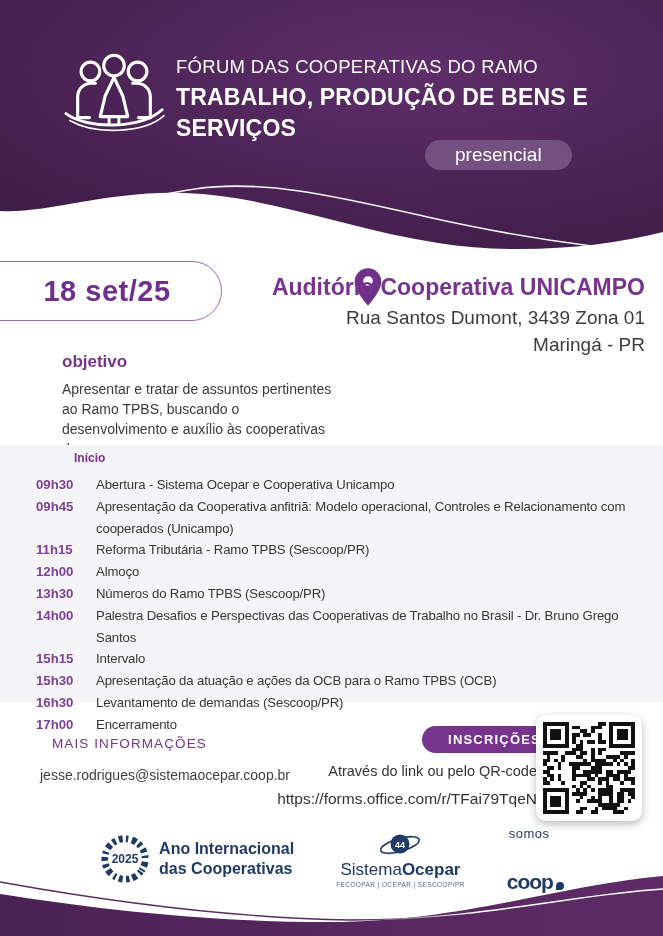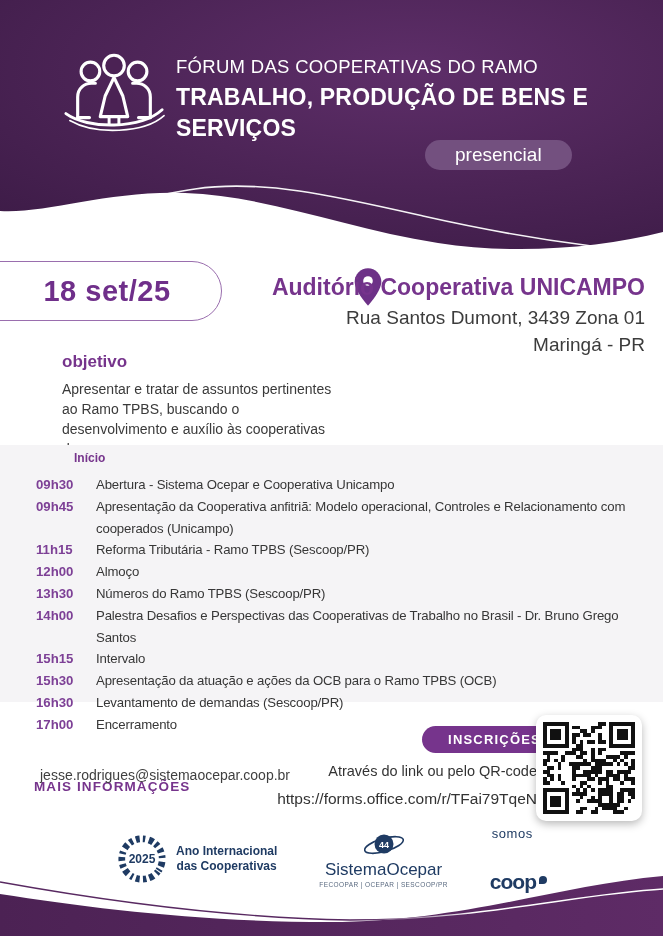--- a/index.html
+++ b/index.html
@@ -58,22 +58,22 @@
   .srow-time{
     font-size:13.2px;font-weight:700;color:#7d4096;
     line-height:21.8px;white-space:nowrap;
   }
   .srow-title{
     font-size:13.2px;color:#373737;line-height:21.8px;
     padding-left:22px;letter-spacing:-.15px;max-width:565px;
   }
   
   .contact-heading{
-    position:absolute;left:34px;top:736px;
-    font-size:13.5px;font-weight:700;color:#76348c;letter-spacing:1.1px;margin-top:43px;
+    position:absolute;left:52px;top:736px;
+    font-size:13.5px;font-weight:400;color:#76348c;letter-spacing:1.1px;
   }
   .contact-email{position:absolute;left:40px;top:755px;font-size:14px;color:#3f3f3f;margin-top:12px;}
   .badge-inscricoes{
     position:absolute;right:96px;top:726px;z-index:1;
     background:#76348c;color:#ffffff;
     font-size:13px;font-weight:700;letter-spacing:1.2px;
     padding:6px 26px;border-radius:16px;
   }
   .reg-instruction{position:absolute;right:126px;top:763px;font-size:14.5px;color:#333333;}
   .reg-link{position:absolute;right:126px;top:790px;font-size:15.5px;color:#333333;}
@@ -83,29 +83,29 @@
     box-shadow:0 3px 9px rgba(0,0,0,.28);
     display:flex;align-items:center;justify-content:center;
   }
   
   .footer-logos{
     position:absolute;left:0;top:826px;width:663px;height:66px;z-index:2;
     display:flex;align-items:center;justify-content:center;gap:42px;
   }
   .logo-iyc{display:flex;align-items:center;gap:8px;}
   .logo-iyc-label{
-    font-size:12px;font-weight:700;color:#1f3b63;line-height:1.25;text-align:center;
+    font-size:16px;font-weight:700;color:#1f3b63;line-height:1.25;
   }
   .logo-ocepar{display:flex;flex-direction:column;align-items:center;}
   .logo-ocepar-name{font-size:17px;color:#1f3b63;}
-  .logo-ocepar-name b{font-weight:400;text-align:right;}
+  .logo-ocepar-name b{font-weight:700;text-align:right;}
   .logo-ocepar-sub{font-size:6.5px;color:#5a6a80;letter-spacing:.4px;margin-top:1px;}
   .logo-somoscoop{display:flex;flex-direction:column;align-items:flex-start;line-height:1;}
   .somos{font-size:13px;color:#1f3b63;letter-spacing:.5px;margin-left:2px;}
-  .coopwrap{display:flex;align-items:center;margin-top:31px;}
+  .coopwrap{display:flex;align-items:flex-end;margin-top:31px;}
   .coop{font-size:21px;font-weight:700;color:#1f3b63;letter-spacing:-1px;}
   .coop-dot{width:8px;height:8px;border-radius:50% 50% 50% 0;background:#1f3b63;margin:0 0 2px 3px;}
   
   .bottom-wave{position:absolute;left:0;top:866px;width:663px;height:70px;}
 </style>
 </head>
 <body>
 
 <div class="page">
 

